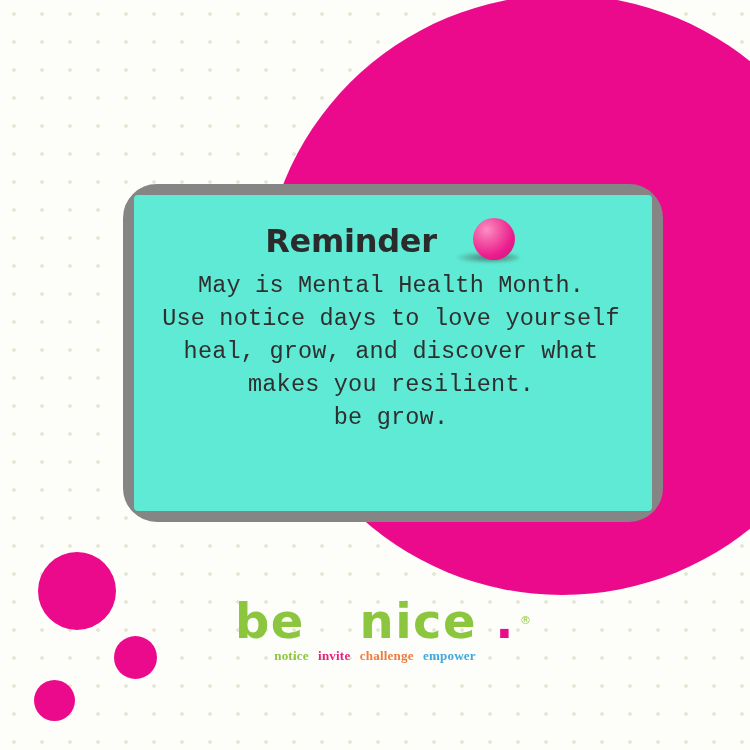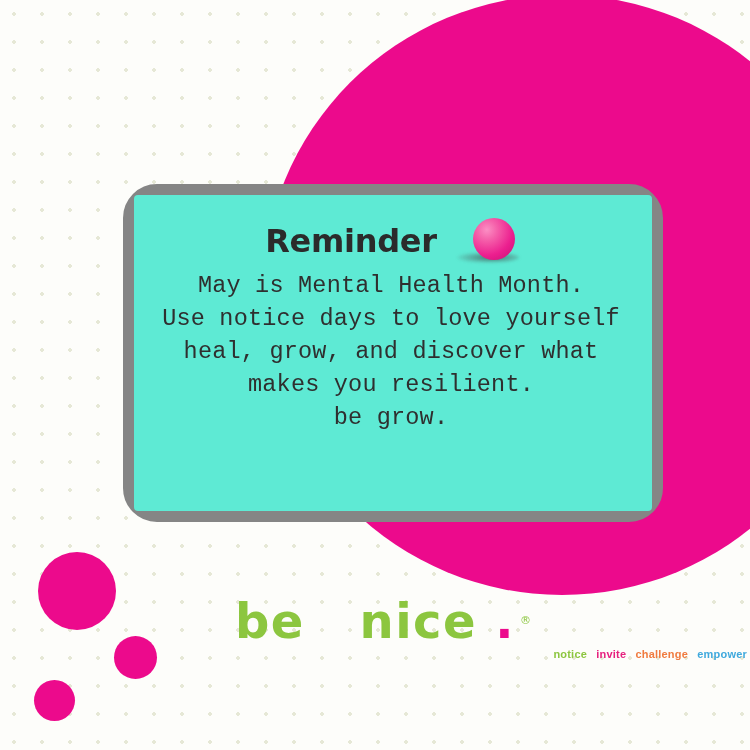--- a/index.html
+++ b/index.html
@@ -148,26 +148,25 @@
     position: absolute;
     right: -16px;
     top: 0px;
     font-size: 11px;
     font-weight: normal;
     color: #8cc63f;
     letter-spacing: 0;
   }
   .logo-tag {
     margin-top: 1px;
-    font-family: Liberation Sans, sans-serif;
-    font-size: 11px;
+    font-family: Liberation Serif, serif;
+    font-size: 13px;
     font-weight: bold;
     letter-spacing: 0.2px;
     white-space: nowrap;
-    text-align: right;
   }
   .logo-tag span { margin: 0 3px; }
   .tag-notice    { color: #8cc63f; }
   .tag-invite    { color: #e6217e; }
   .tag-challenge { color: #f07b3f; }
   .tag-empower   { color: #3fa9dd; }
 </style>
 </head>
 <body>
 

